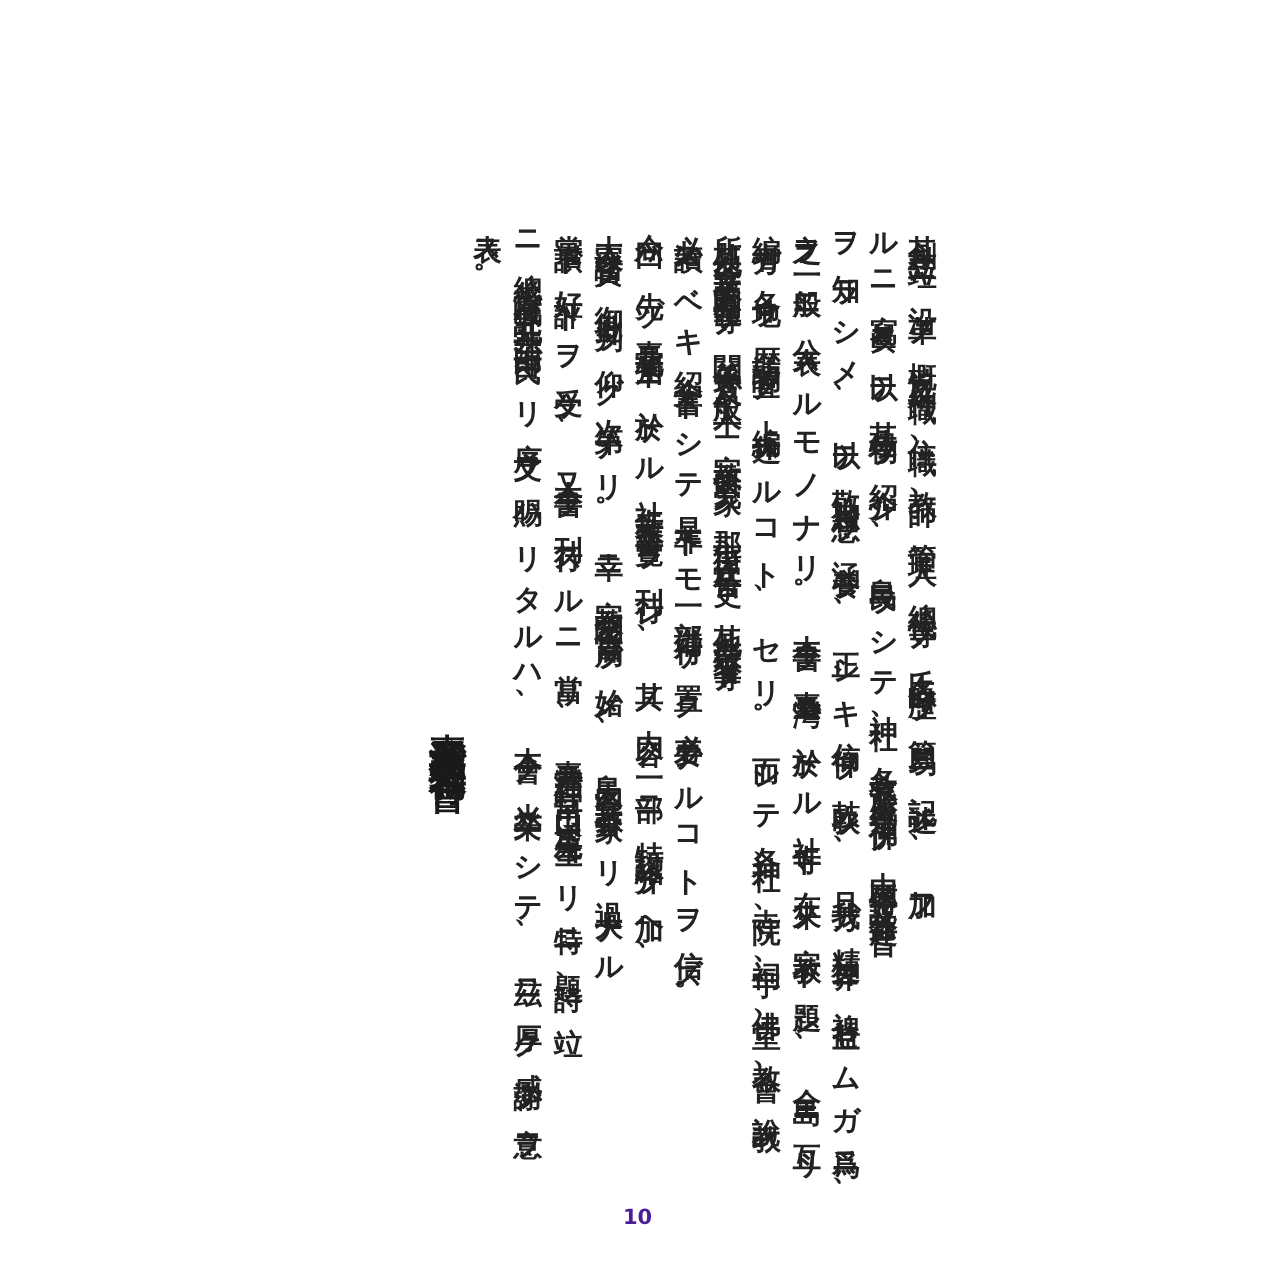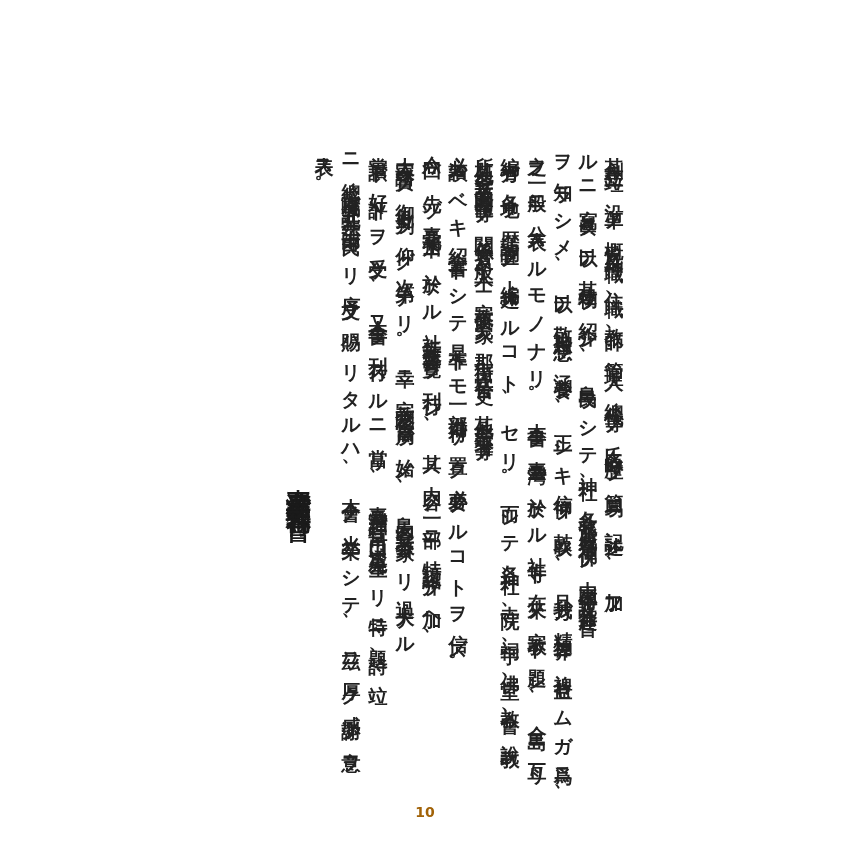--- a/index.html
+++ b/index.html
@@ -37,21 +37,21 @@
     }
     .page-number {
       position: absolute;
       left: 408px;
       top: 804px;
       width: 34px;
       text-align: center;
       font-family: "DejaVu Sans", sans-serif;
       font-size: 14px;
       font-weight: bold;
-      color: #a16207;
+      color: #4c1d95;
     }
   </style>
 </head>
 <body>
 
 <div class="page">
   <div class="col" style="left:602px">其創立竝ニ沿革ノ概況及神職、住職、教師、管理人、總代等ノ氏名略歴ヲ簡易ニ記述シ、加フ</div>
   <div class="col" style="left:576px">ルニ寫眞ヲ以テ其建物ヲ紹介シ、島民ヲシテ神社、各教派所屬祭神佛ノ由來傳說及其趣旨</div>
   <div class="col" style="left:551px">ヲ知ラシメ、以テ敬神思想ヲ涵養シ、正シキ信仰ヲ鼓吹シ、且我ガ精神界ニ裨益セムガ爲ニ、</div>
   <div class="col" style="left:525px">之ヲ一般ニ公表スルモノナリ。本書ヲ臺灣ニ於ケル社寺ト在來ノ宗教ト題シ、全島ニ亙リ</div>

